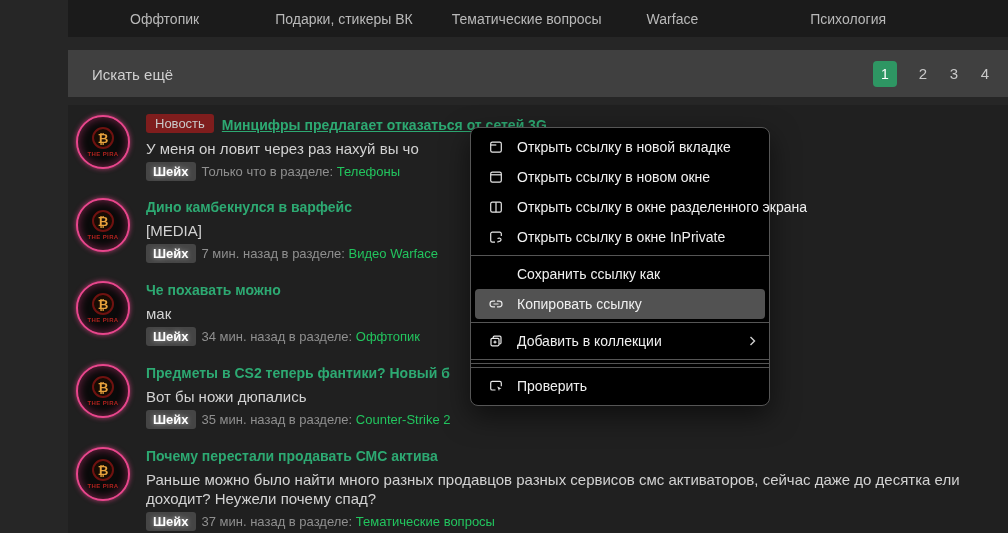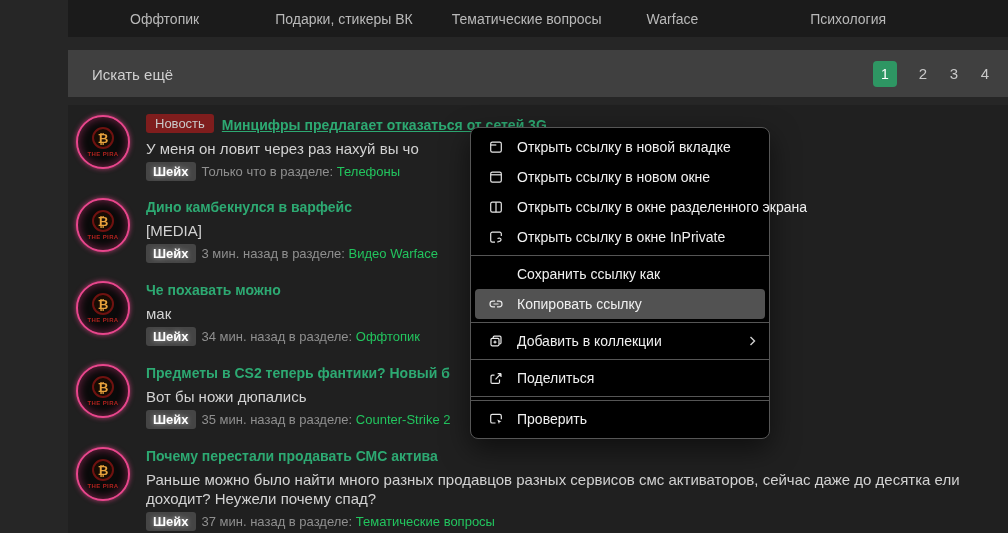--- a/index.html
+++ b/index.html
@@ -149,21 +149,21 @@
 
   <div class="thread-row">
     <div class="avatar">
       <div class="coin">₿</div>
       <div class="avatar-text">THE PIRA</div>
     </div>
     <div class="thread-content">
       <div><span class="thread-title">Дино камбекнулся в варфейс</span></div>
       <div class="thread-snippet">[MEDIA]</div>
       <div class="thread-meta">
-        <span class="user-pill">Шейх</span><span>3 мин. назад в разделе:</span> <span class="forum-name">Видео Warface</span>
+        <span class="user-pill">Шейх</span><span>7 мин. назад в разделе:</span> <span class="forum-name">Видео Warface</span>
       </div>
     </div>
   </div>
 
   <div class="thread-row">
     <div class="avatar">
       <div class="coin">₿</div>
       <div class="avatar-text">THE PIRA</div>
     </div>
     <div class="thread-content">
@@ -276,29 +276,20 @@
     <span>Добавить в коллекции</span>
     <span class="submenu-arrow">
       <svg width="8" height="10" viewBox="0 0 8 10" fill="none" stroke="#cfcfcf" stroke-width="1.4">
           <path d="M1.5 1l4 4-4 4"></path>
         </svg>
     </span>
   </div>
 
   <div class="menu-sep"></div>
 
-  <div class="menu-item">
-    <span class="menu-icon">
-      <svg viewBox="0 0 16 16" fill="none" stroke="#e8e8e8" stroke-width="1.2">
-        <path d="M11.5 9.6v2.6a1.2 1.2 0 0 1-1.2 1.2H4.2A1.2 1.2 0 0 1 3 12.2V6.4a1.2 1.2 0 0 1 1.2-1.2h2.3"></path>
-        <path d="M7.5 9.3 13 3.6M13 3.6H9.7M13 3.6v3.3"></path>
-      </svg>
-    </span>
-    <span>Поделиться</span>
-  </div>
 
   <div class="menu-sep"></div>
 
 
   <div class="menu-sep"></div>
 
   <div class="menu-item">
     <span class="menu-icon">
       <svg viewBox="0 0 16 16" fill="none" stroke="#e8e8e8" stroke-width="1.2">
         <path d="M13.3 8.2V5a1.6 1.6 0 0 0-1.6-1.6H4.3A1.6 1.6 0 0 0 2.7 5v5.4A1.6 1.6 0 0 0 4.3 12H7.5"></path>

